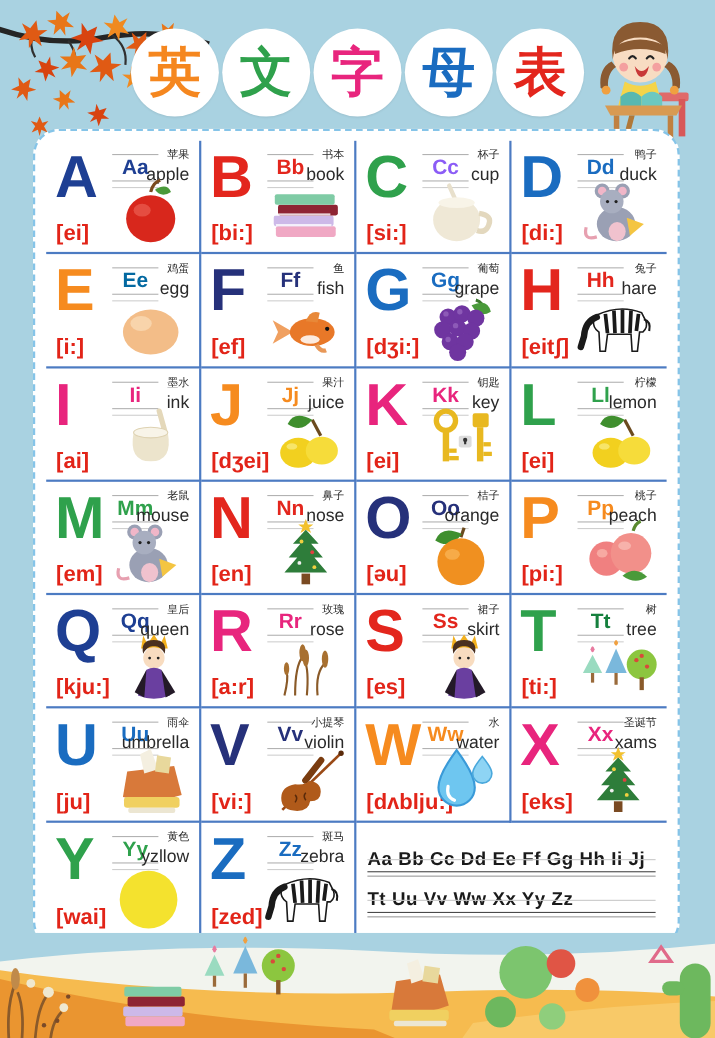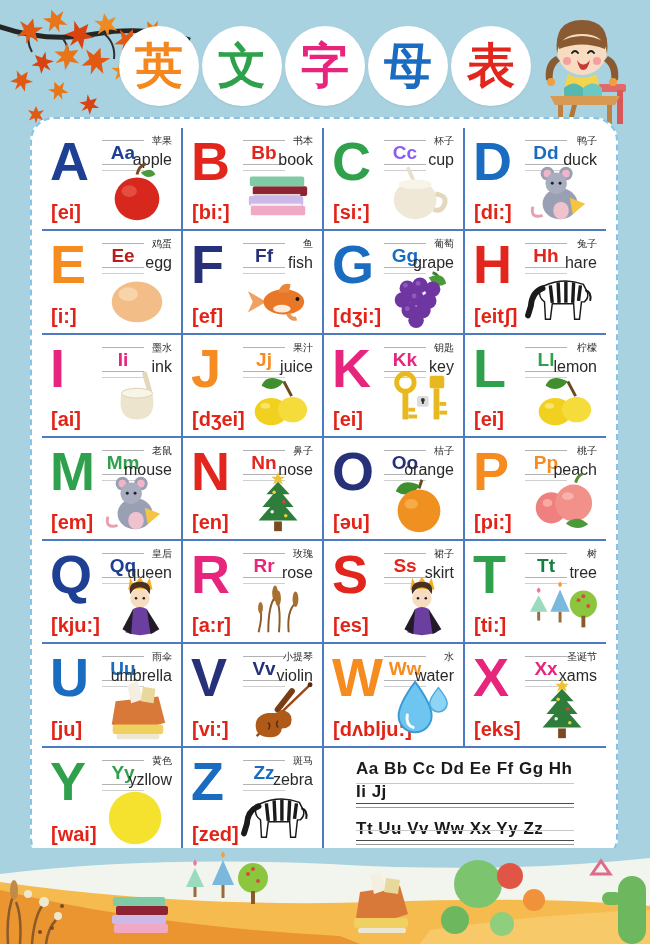--- a/index.html
+++ b/index.html
@@ -26,21 +26,21 @@
   .big{position:absolute;left:8px;top:2px;font-size:54px;line-height:62px;font-weight:800;}
   .pair{position:absolute;left:60px;top:12px;min-width:42px;height:23px;text-align:center;font-weight:700;font-size:19px;line-height:23px;
         border-top:1.5px solid #b2b2b2;border-bottom:1.5px solid #b2b2b2;}
   .pair::after{content:'';position:absolute;left:0;right:0;bottom:-7px;border-bottom:1.5px solid #cfcfcf;}
   .cn{position:absolute;right:9px;top:6px;font-size:10px;color:#2a2a2a;}
   .en{position:absolute;right:9px;top:23px;font-size:16px;color:#2a2a2a;text-align:center;}
   .ph{position:absolute;left:9px;bottom:5px;font-size:20px;font-weight:700;color:#e22418;}
   .art{position:absolute;right:4px;bottom:2px;width:80px;height:68px;}
 
   
-  .summary{grid-column:span 2;display:flex;flex-direction:column;justify-content:center;gap:13px;padding:8px 32px;box-sizing:border-box;}
+  .summary{grid-column:span 2;display:flex;flex-direction:column;justify-content:center;gap:13px;padding:8px 10px;box-sizing:border-box;}
   .sline{position:relative;font-weight:700;font-size:17px;letter-spacing:.5px;color:#1a1a1a;line-height:23px;
          border-bottom:1.6px solid #4a4a4a;}
   .sline::before{content:'';position:absolute;left:0;right:0;top:55%;border-top:1px solid #c9c9c9;}
   .sline::after{content:'';position:absolute;left:0;right:0;bottom:-5px;border-bottom:1px solid #9a9a9a;}
 
   
   .watermark{position:absolute;left:36px;top:416px;z-index:6;font-size:55px;font-weight:800;white-space:nowrap;
              color:#3e86c6;opacity:.96;}
 
   
@@ -165,21 +165,21 @@
             <circle cx="44" cy="15" r="4" fill="#f0b6c8"></circle>
             <circle cx="34" cy="25" r="11" fill="#a8aec0"></circle>
             <circle cx="30" cy="25" r="1.5" fill="#222"></circle>
             <circle cx="38" cy="25" r="1.5" fill="#222"></circle>
             <path d="M48 40 l16 6 l-13 11 z" fill="#f4c542"></path>
             <ellipse cx="39" cy="53" rx="8" ry="9" fill="#f0c2ce"></ellipse>
           </svg>
         </div>
         <div class="cell">
           <div class="big" style="color:#f68b1f">E</div>
-          <div class="pair" style="color:#b91c1c">Ee</div>
+          <div class="pair" style="color:#0369a1">Ee</div>
           <div class="cn">鸡蛋</div>
           <div class="en">egg</div>
           <div class="ph">[i:]</div>
           <svg class="art" viewBox="0 0 80 70">
             <ellipse cx="40" cy="40" rx="26" ry="21" fill="#f3bd88"></ellipse>
             <ellipse cx="31" cy="32" rx="10" ry="7" fill="#f8d4ab"></ellipse>
           </svg>
         </div>
         <div class="cell">
           <div class="big" style="color:#26317a">F</div>

